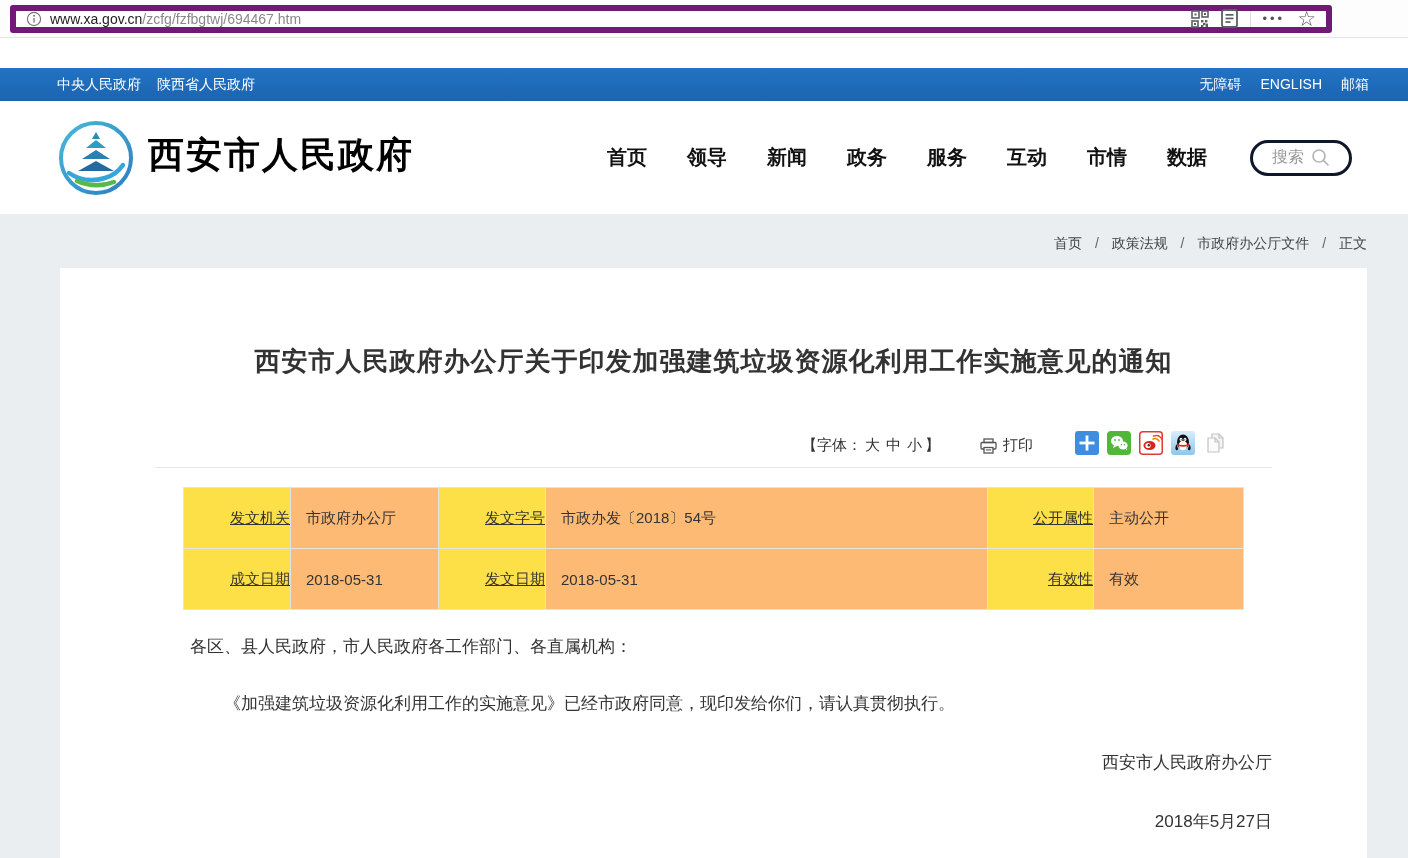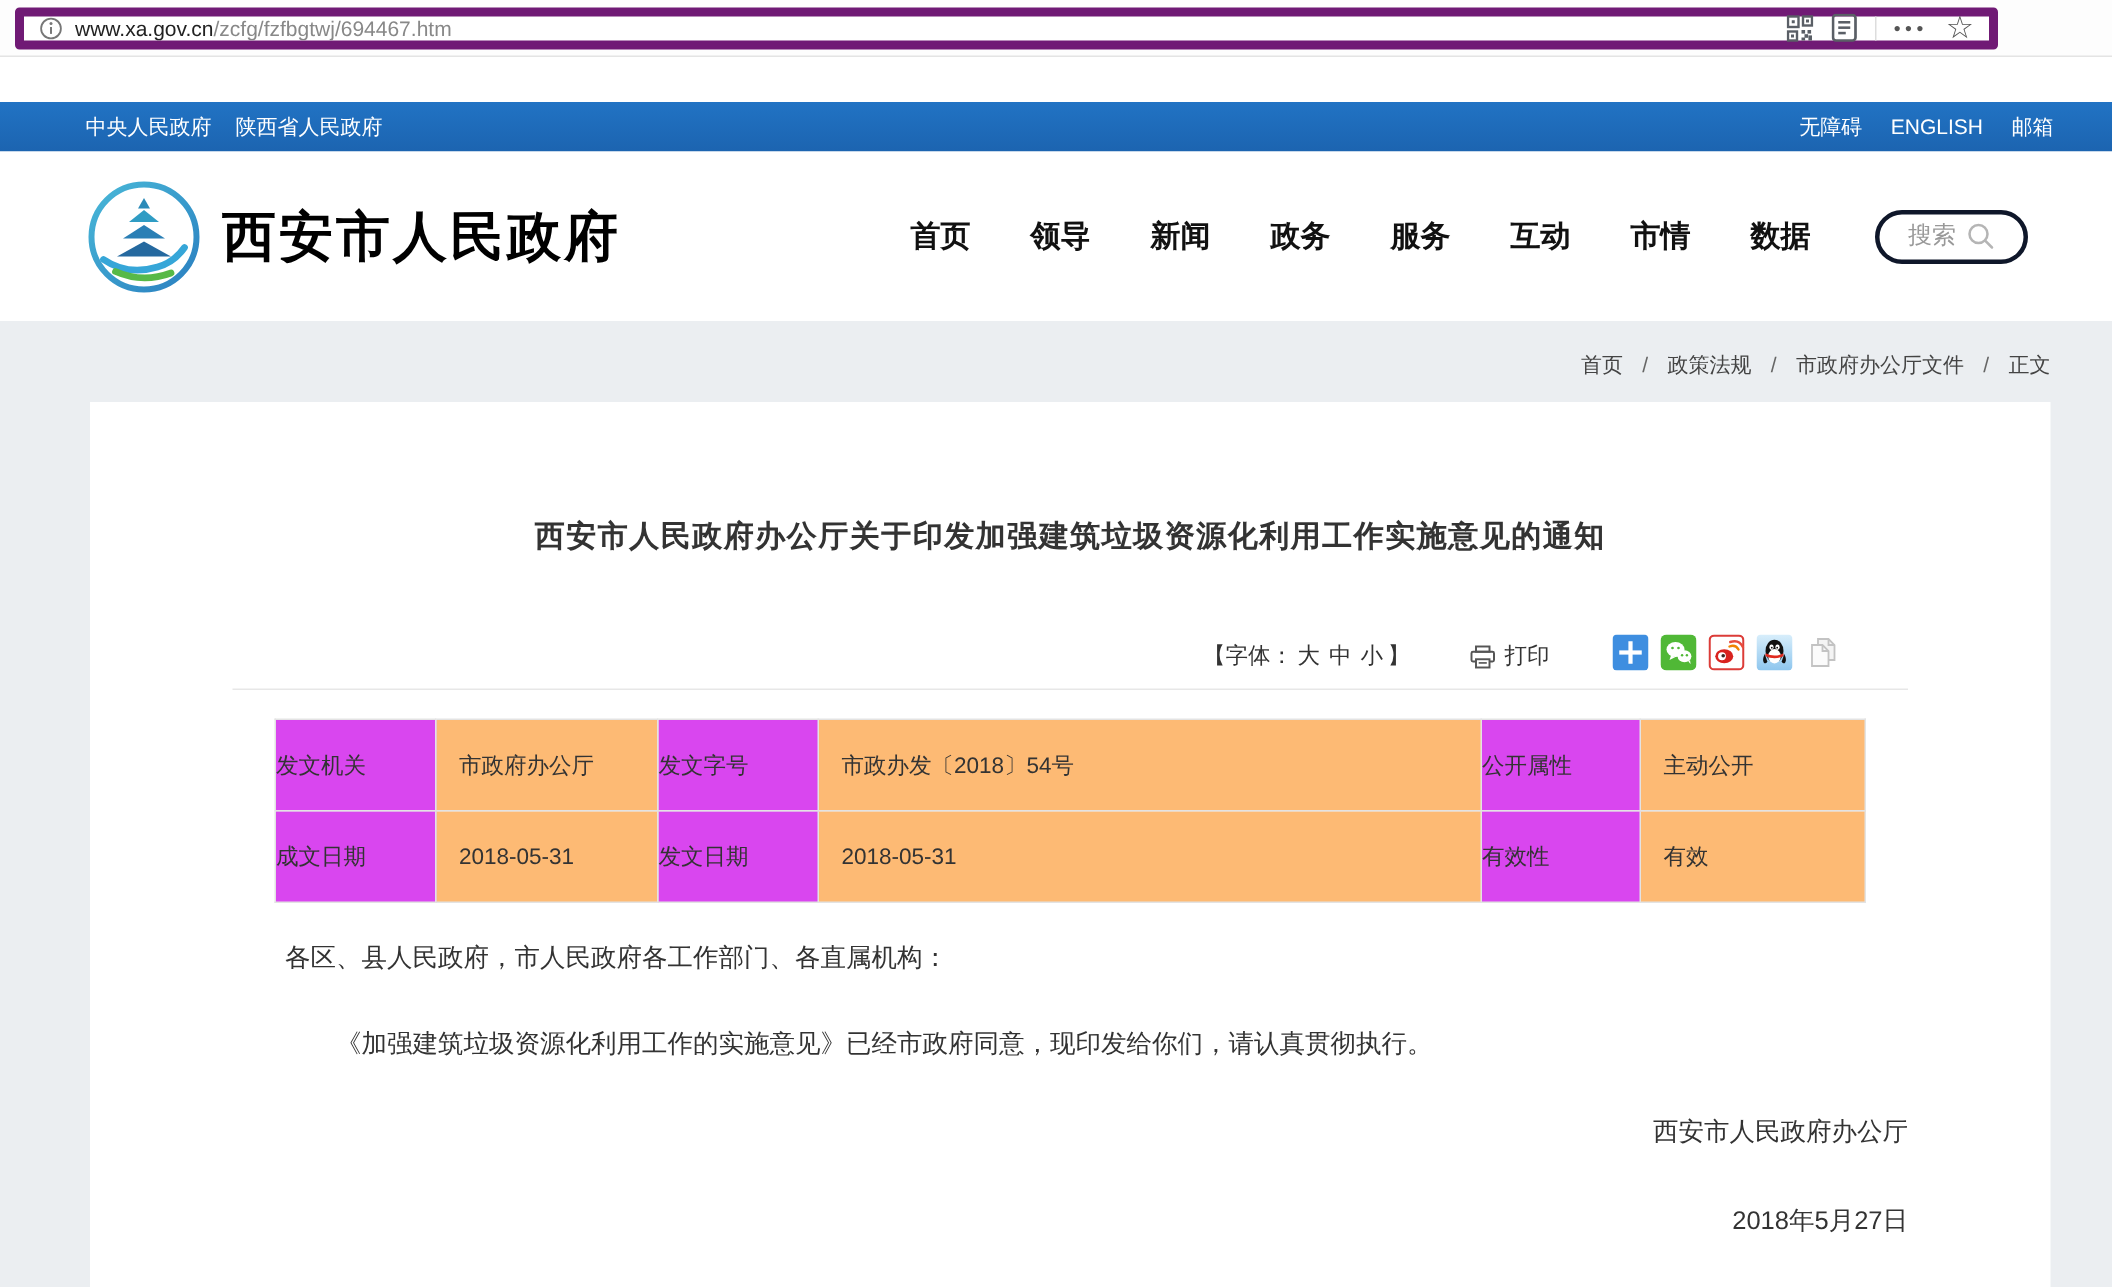--- a/index.html
+++ b/index.html
@@ -18,49 +18,49 @@
   
   .white-gap { height:30px; background:#fff; }
   .topbar { height:33px; background:linear-gradient(#2173c4,#1c64b0); display:flex; align-items:center; padding:0 39px 0 57px; }
   .topbar a { color:#fff; font-size:14px; text-decoration:none; }
   .topbar .left { display:flex; gap:16px; }
   .topbar .right { margin-left:auto; display:flex; gap:19px; }
 
   
   .site-header { height:113px; background:#fff; display:flex; align-items:center; padding:0 56px 0 57px; }
   .logo { width:78px; height:78px; flex:0 0 auto; }
-  .brand { margin-left:13px; }
+  .brand { margin-left:13px;font-family:Liberation Mono, monospace; }
   .brand .cn { font-size:36px; font-weight:bold; color:#000; letter-spacing:2px; line-height:1.1; }
   .brand .en { font-size:15px; font-weight:bold; color:#222; letter-spacing:7px; margin-top:6px; }
   .mainnav { display:flex; margin-left:auto; gap:40px; align-items:center; }
   .mainnav span { font-size:20px; font-weight:bold; color:#111; cursor:pointer; }
   .searchbox { width:102px; height:36px; border:3px solid #0f172a; border-radius:18px; margin-left:43px; display:flex; align-items:center; justify-content:center; gap:7px; color:#999; font-size:16px; cursor:pointer; }
 
   
   .page { background:#ebeef1; height:792px; }
   .crumbs { width:1307px; margin-left:60px; text-align:right; padding-top:21px; font-size:14px; color:#444; height:54px; }
   .crumbs a { color:#444; text-decoration:none; }
   .crumbs .sep { color:#666; margin:0 9px; }
 
   
   .card { width:1307px; margin-left:60px; background:#fff; height:590px; }
-  .art-title { text-align:center; padding:76px 60px 0 60px; font-size:20px; font-weight:bold; color:#333; letter-spacing:1px; }
+  .art-title { text-align:center; padding:76px 60px 0 60px; font-size:26px; font-weight:bold; color:#333; letter-spacing:1px; }
 
   .toolbar { display:flex; align-items:flex-end; justify-content:flex-end; margin:50px 140px 0 0; height:26px; }
   .fontctl { font-size:15px; color:#333; }
   .fontctl .sz { margin:0 3px; cursor:pointer; }
   .printbtn { display:flex; align-items:center; gap:6px; margin-left:40px; font-size:15px; color:#333; cursor:pointer; }
   .shareicons { display:flex; align-items:center; gap:8px; margin-left:42px; }
   .sicon { width:24px; height:24px; display:inline-flex; cursor:pointer; }
 
   .divider { border-bottom:1px solid #e7e7e7; margin:12px 95px 0 95px; }
 
   table.meta { border-collapse:collapse; margin:19px 0 0 123px; table-layout:fixed; }
   table.meta td { border:1px solid #e3e3e3; height:61px; font-size:15px; color:#333; }
-  td.ml { background:#d946ef; text-align:left; }
+  td.ml { background:#fde047; text-align:right;text-decoration:underline; }
   td.mv { background:#fdba74; padding-left:15px; }
   .w1{width:107px} .w2{width:148px} .w3{width:107px} .w4{width:442px} .w5{width:106px} .w6{width:150px}
 
   .art-body { padding:0 95px; font-size:17px; color:#333; }
   .art-body p { line-height:1.25; }
   .p1 { margin:26px 0 0 35px; }
   .p2 { margin:36px 0 0 35px; text-indent:2em; }
   .sig  { text-align:right; margin-top:37px; }
   .dateline { text-align:right; margin-top:38px; }
 </style>

